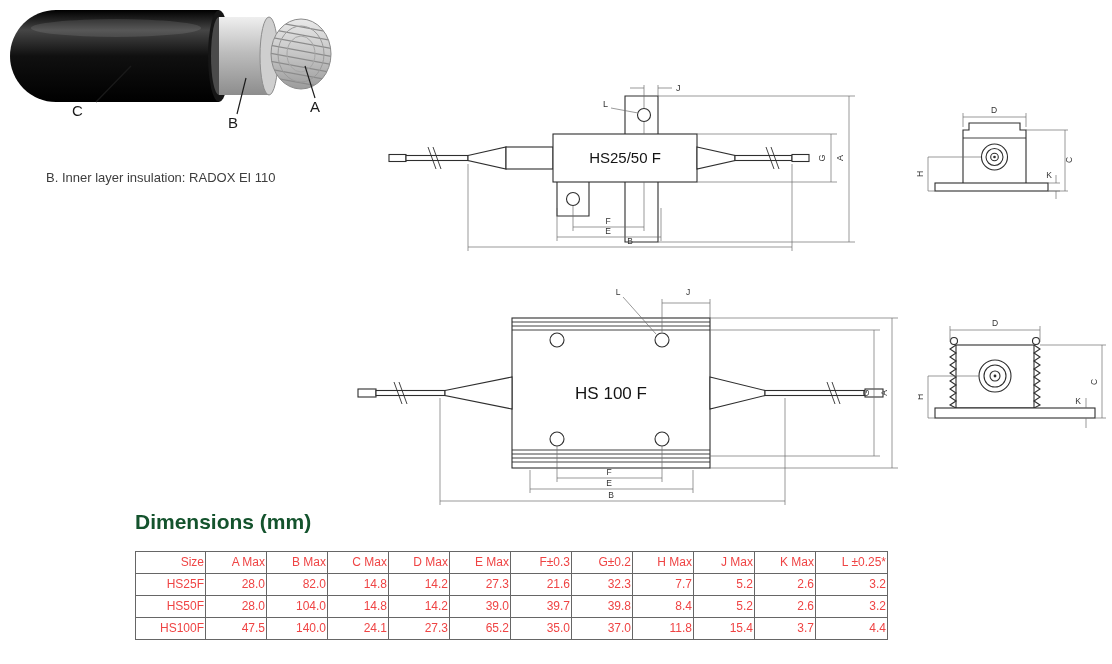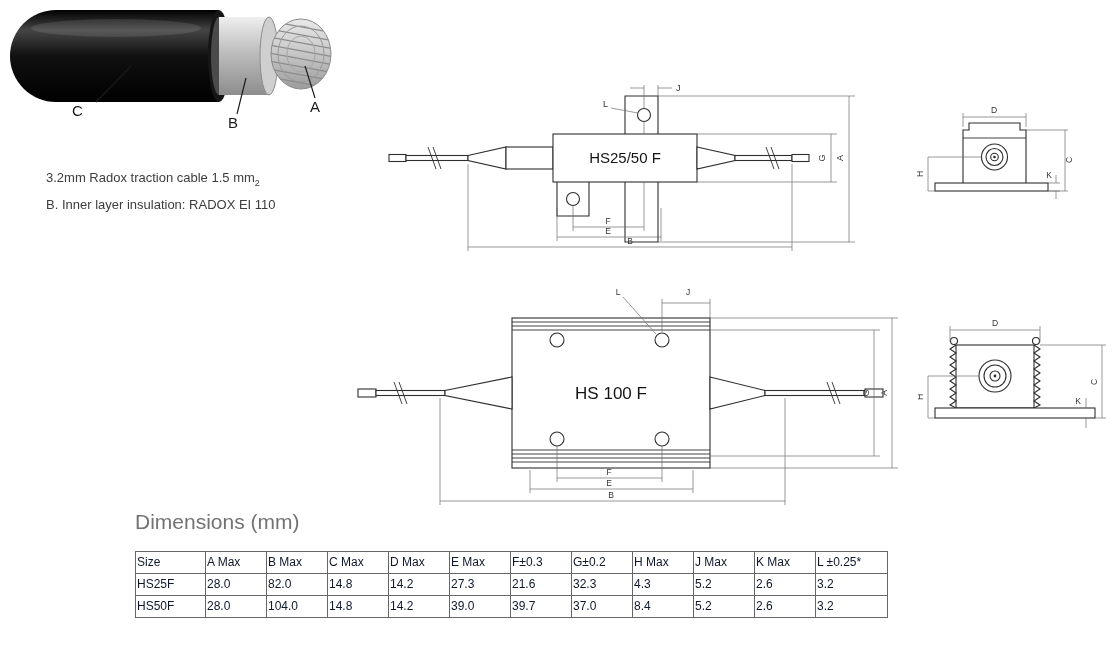--- a/index.html
+++ b/index.html
@@ -20,25 +20,25 @@
   .objn { fill:none;    stroke:#2e2e2e; stroke-width:1.1; }
   .thin { fill:none;    stroke:#2e2e2e; stroke-width:0.9; }
   .dim  { fill:none;    stroke:#6f6f6f; stroke-width:0.7; }
   .dim-t  { font-size:9px;   fill:#333; }
   .dim-ts { font-size:8.5px; fill:#333; }
   .part-t  { font-size:15px; fill:#141414; }
   .part-t2 { font-size:17px; fill:#141414; }
   .cbl-lbl { font-size:15px; fill:#1a1a1a; }
 
   
-  .dim-heading { left:135px; top:510px; font-size:21px; font-weight:normal; color:#737373; }
+  .dim-heading { left:135px; top:510px; font-size:21px; font-weight:bold; color:#14532d; }
   .dim-table { left:135px; top:551px; border-collapse:collapse; table-layout:fixed; }
   .dim-table th, .dim-table td {
-    border:1px solid #666; font-size:12px; font-weight:normal; color:#0f172a;
-    text-align:left; padding:3px 1px; line-height:15px; white-space:nowrap;
+    border:1px solid #666; font-size:12px; font-weight:normal; color:#ef4444;
+    text-align:right; padding:3px 1px; line-height:15px; white-space:nowrap;
   }
 </style>
 </head>
 <body>
 
 <svg class="abs" style="left:6px; top:2px;" width="345" height="132" viewBox="0 0 345 132">
   <defs>
     <linearGradient id="jac" x1="0" y1="0" x2="0" y2="1">
       <stop offset="0" stop-color="#000000"></stop>
         <stop offset="0.22" stop-color="#454545"></stop>
@@ -92,21 +92,20 @@
     <line x1="125" y1="64" x2="90" y2="100"></line>
     <line x1="240" y1="76" x2="231" y2="112"></line>
     <line x1="299" y1="64" x2="309" y2="96"></line>
   </g>
   <text class="cbl-lbl" x="66" y="114">C</text>
   <text class="cbl-lbl" x="222" y="126">B</text>
   <text class="cbl-lbl" x="304" y="110">A</text>
 </svg>
 
 <div class="abs cable-text">
-  <div><span>3.2mm Radox traction cable 1.5 mm</span><sub>2</sub></div>
   <div>B. Inner layer insulation: RADOX EI 110</div>
 </div>
 
 <svg class="abs" style="left:375px; top:58px;" width="500" height="210" viewBox="0 0 500 210">
   <g>
     <rect class="obj" x="14" y="96.5" width="17" height="7"></rect>
     <rect class="obj" x="31" y="97.5" width="62" height="5"></rect>
     <line class="thin" x1="53" y1="89" x2="61" y2="111"></line>
     <line class="thin" x1="58" y1="89" x2="66" y2="111"></line>
     <polygon class="obj" points="93,97.5 131,89 131,111 93,102.5"></polygon>
@@ -332,33 +331,47 @@
   <tbody>
       <tr>
         <td>HS25F</td>
         <td>28.0</td>
         <td>82.0</td>
         <td>14.8</td>
         <td>14.2</td>
         <td>27.3</td>
         <td>21.6</td>
         <td>32.3</td>
-        <td>4.3</td>
+        <td>7.7</td>
         <td>5.2</td>
         <td>2.6</td>
         <td>3.2</td>
       </tr>
       <tr>
         <td>HS50F</td>
         <td>28.0</td>
         <td>104.0</td>
         <td>14.8</td>
         <td>14.2</td>
         <td>39.0</td>
         <td>39.7</td>
-        <td>37.0</td>
+        <td>39.8</td>
         <td>8.4</td>
         <td>5.2</td>
         <td>2.6</td>
         <td>3.2</td>
       </tr>
+      <tr>
+        <td>HS100F</td>
+        <td>47.5</td>
+        <td>140.0</td>
+        <td>24.1</td>
+        <td>27.3</td>
+        <td>65.2</td>
+        <td>35.0</td>
+        <td>37.0</td>
+        <td>11.8</td>
+        <td>15.4</td>
+        <td>3.7</td>
+        <td>4.4</td>
+      </tr>
     </tbody>
 </table>
 
 </body></html>

